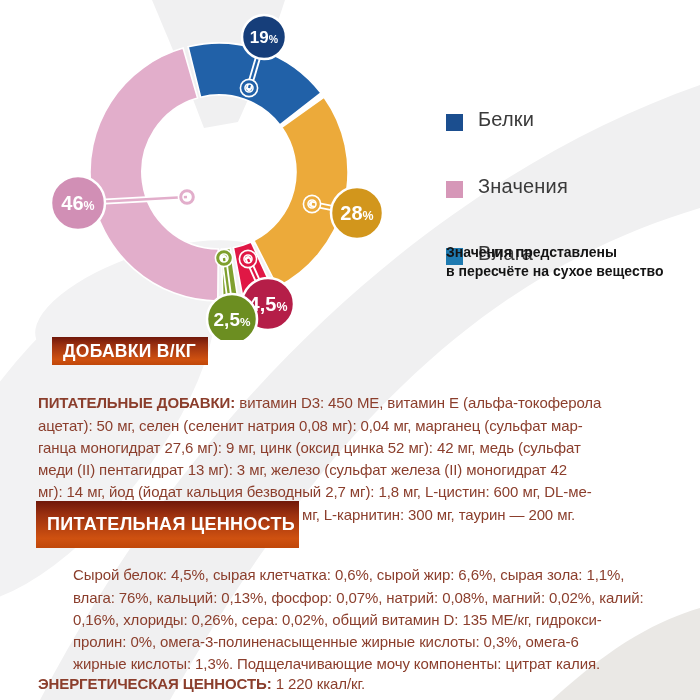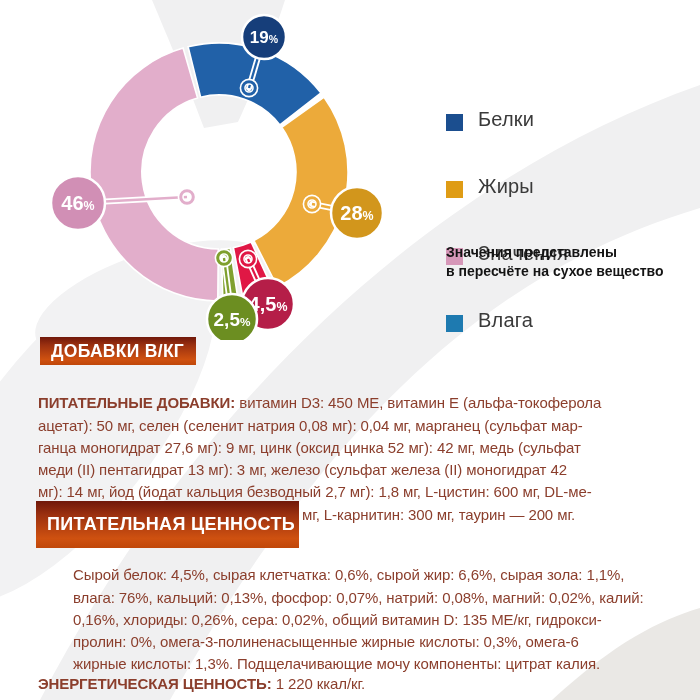--- a/index.html
+++ b/index.html
@@ -15,21 +15,21 @@
   .legend-label{font-size:20px;color:#3a3a3a;letter-spacing:.2px;}
   .dry-note{
     position:absolute;left:446px;top:243px;z-index:2;
     font-size:14px;font-weight:bold;color:#141414;line-height:1.34;white-space:pre-line;
   }
   .section-bar{
     position:absolute;z-index:2;display:flex;align-items:center;
     background:linear-gradient(180deg,#70180a 0%,#9c3110 30%,#cf5110 80%,#c04709 100%);
     color:#ffffff;font-weight:bold;letter-spacing:.3px;padding-left:11px;box-sizing:border-box;
   }
-  #bar-additives{left:40px;top:337px;width:156px;height:28px;font-size:17.5px;}
+  #bar-additives{left:52px;top:337px;width:156px;height:28px;font-size:17.5px;}
   #bar-nutrition{left:36px;top:501px;width:263px;height:47px;font-size:18px;}
   .para{
     position:absolute;left:38px;width:648px;z-index:2;
     color:#8b3e2c;font-size:15px;line-height:22.3px;white-space:pre-line;letter-spacing:-0.1px;
   }
   #para-additives{top:370px;}
   #para-nutrition{top:542px;margin-left:35px;}
   #energy-line{top:651px;}
   .para b{font-weight:bold;}
 </style>
@@ -91,24 +91,20 @@
       <text x="78" y="203" text-anchor="middle" fill="#ffffff" font-family="&quot;Liberation Sans&quot;,&quot;DejaVu Sans&quot;,sans-serif" font-weight="bold" font-size="20"><tspan dy="7.2">46</tspan><tspan font-size="12.4">%</tspan></text>
     </g>
   </svg>
 
 <div class="legend" id="legend">
     <div class="legend-row">
       <span class="legend-swatch" style="background: rgb(27, 78, 143);"></span>
       <span class="legend-label">Белки</span>
     </div>
     <div class="legend-row">
-      <span class="legend-swatch" style="background: rgb(223, 156, 21);"></span>
-      <span class="legend-label">Жиры</span>
-    </div>
-    <div class="legend-row">
       <span class="legend-swatch" style="background: rgb(214, 151, 184);"></span>
       <span class="legend-label">Значения</span>
     </div>
     <div class="legend-row">
       <span class="legend-swatch" style="background: rgb(30, 122, 176);"></span>
       <span class="legend-label">Влага</span>
     </div>
   </div>
 
 <div class="dry-note">Значения представлены

